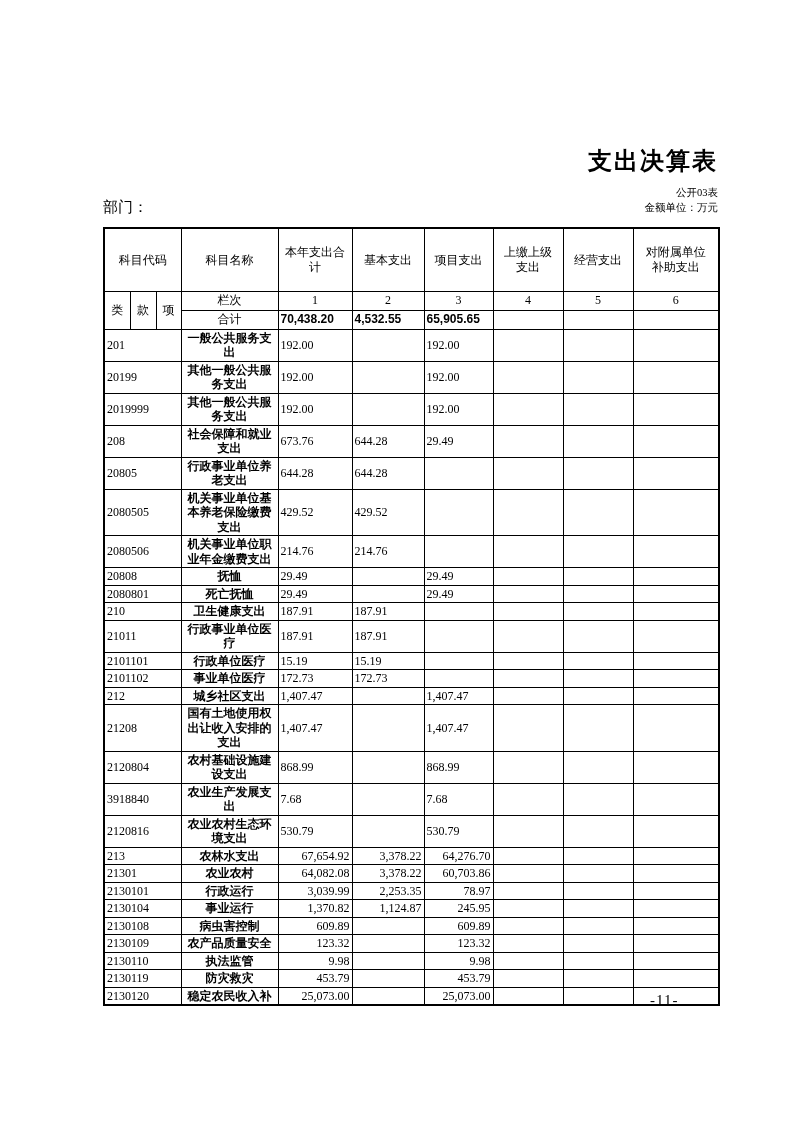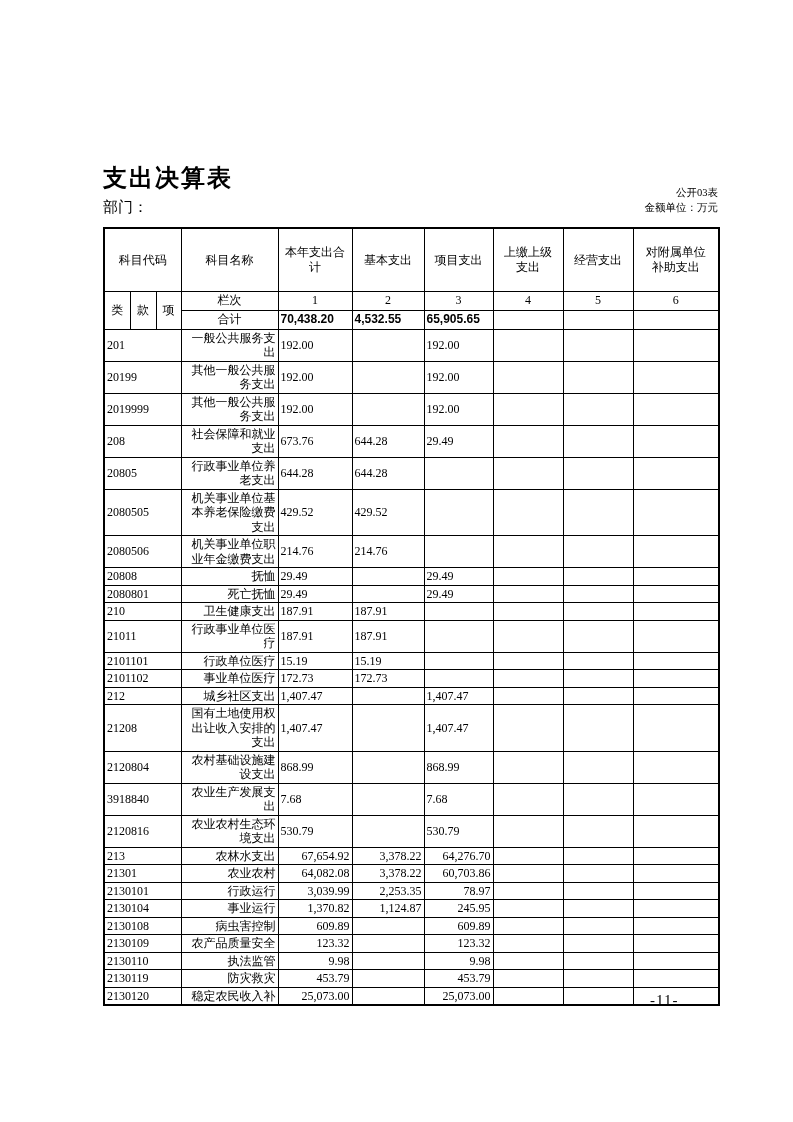--- a/index.html
+++ b/index.html
@@ -5,22 +5,22 @@
   html,body{margin:0;padding:0;background:#ffffff;}
   .page{
     position:relative;
     width:793px;height:1122px;
     background:#ffffff;
     color:#000;
     font-family:"Liberation Serif", serif;
     overflow:hidden;
   }
   .title{
-    position:absolute;top:162px;left:103px;width:615px;
-    text-align:left;
+    position:absolute;top:145px;left:103px;width:615px;
+    text-align:right;
     font-family:Liberation Mono, monospace;
     font-weight:bold;font-size:24px;letter-spacing:2px;
   }
   .meta-right{
     position:absolute;right:75px;text-align:right;
     font-size:10.5px;line-height:13px;
   }
   .table-code{top:186px;}
   .unit-label{top:201px;}
   .dept-label{
@@ -57,22 +57,23 @@
     font-size:12.5px;
     text-align:left;
   }
   td.code-cell{
     font-size:11.5px;
     text-align:left;
   }
   td.name-cell{
     font-size:12px;
     line-height:14.5px;
-    text-align:right;
+    text-align:center;
     word-break:break-all;
+    font-weight:bold;
   }
   td.val-cell{font-size:12px;}
   td.num-left{text-align:left;}
   td.num-right{text-align:right;}
   tbody tr{height:16px;}
   .page-number{
     position:absolute;left:650px;top:992px;
     font-size:15px;letter-spacing:1px;font-family:Liberation Serif, serif;
   }
 </style>

